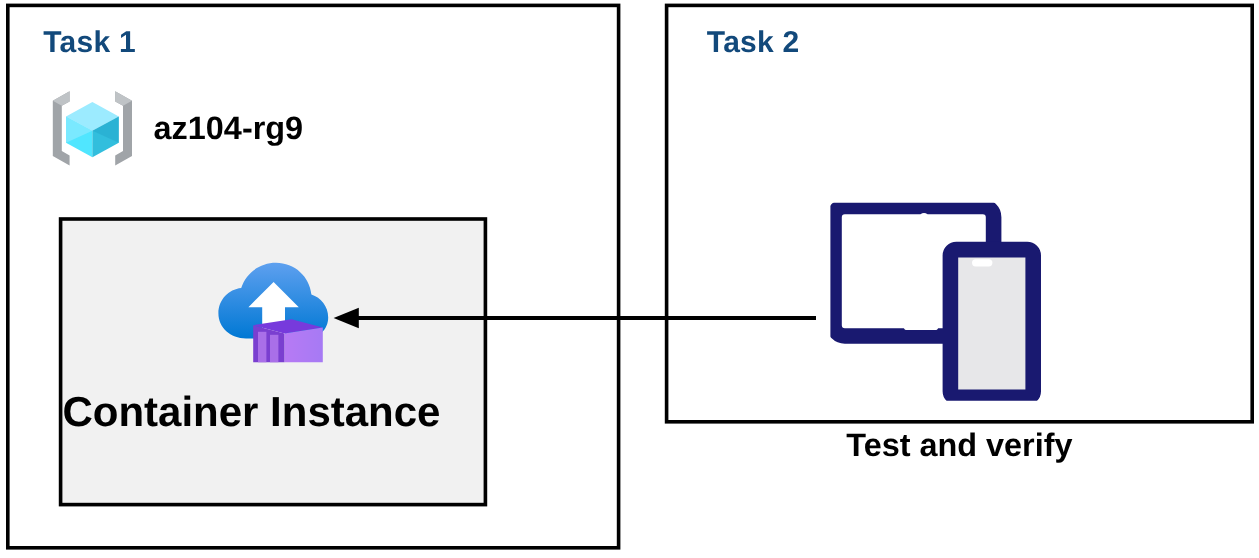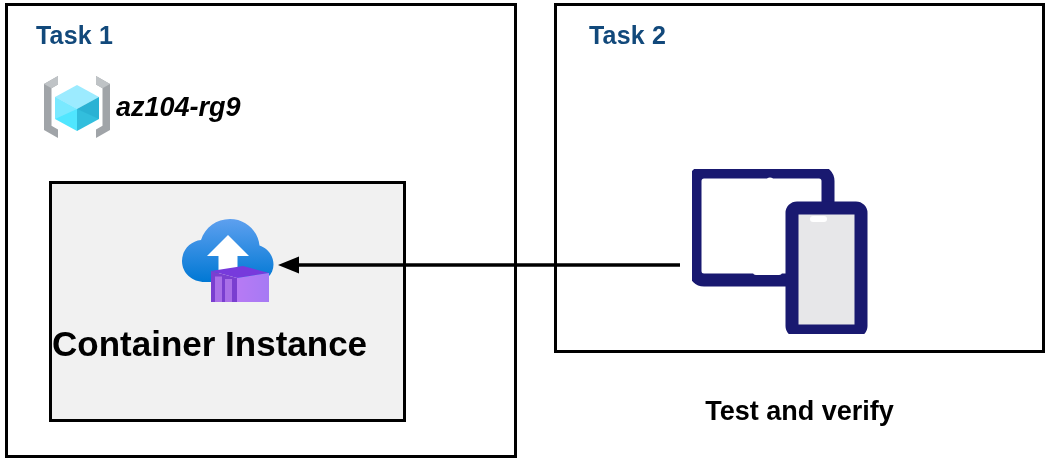--- a/index.html
+++ b/index.html
@@ -39,21 +39,21 @@
   #task1-title { left: 28px;  top: 15px; }
   #task2-title { left: 32px;  top: 15px; }
 
   
   #rg-row {
     position: absolute;
     left: 30px;
     top: 62px;
     display: flex;
     align-items: center;
-    font-style: italic;
+    gap: 12px;
   }
   #rg-icon { width: 78px; height: 78px; display: block; }
   #rg-label {
     font-size: 27px;
     font-weight: bold;
     color: #000000;
     white-space: nowrap;
   }
 
   
@@ -99,21 +99,20 @@
   #verify-label {
     position: absolute;
     left: 0;
     right: 0;
     top: 350px;
     text-align: center;
     font-size: 27px;
     font-weight: bold;
     color: #000000;
     white-space: nowrap;
-    margin-top: 40px;
   }
 
   
   #connector-arrow {
     position: absolute;
     left: 275px;
     top: 250px;
     width: 405px;
     height: 30px;
     display: block;

